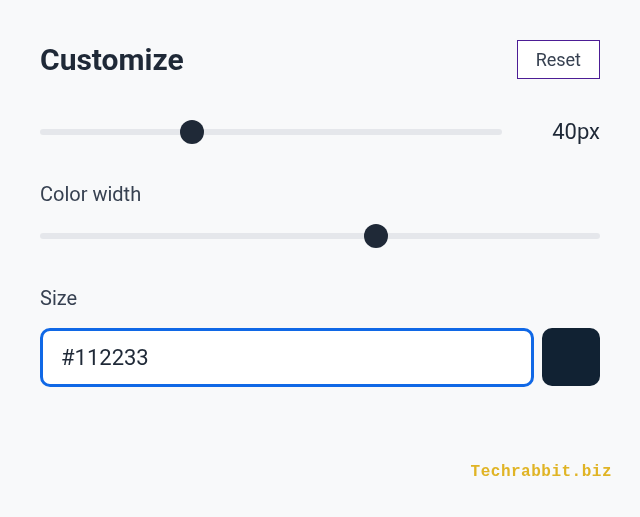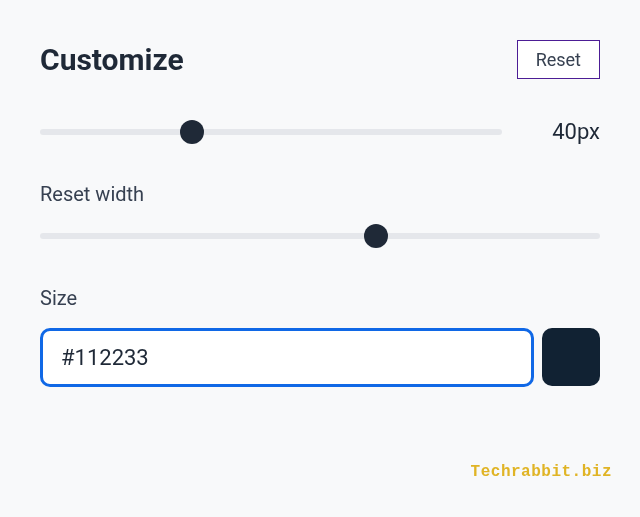--- a/index.html
+++ b/index.html
@@ -125,21 +125,21 @@
   <div class="slider-row">
     <div class="slider-wrap">
       <div class="slider-track"></div>
       <div class="slider-thumb" style=";left:33%"></div>
     </div>
     <div class="slider-value">40px</div>
   </div>
 </div>
 
 <div class="control-group">
-  <div class="control-label">Reset width</div>
+  <div class="control-label">Color width</div>
   <div class="slider-row">
     <div class="slider-wrap">
       <div class="slider-track"></div>
       <div class="slider-thumb" style=";left:60%"></div>
     </div>
   </div>
 </div>
 
 <div class="control-group">
   <div class="control-label">Size</div>

